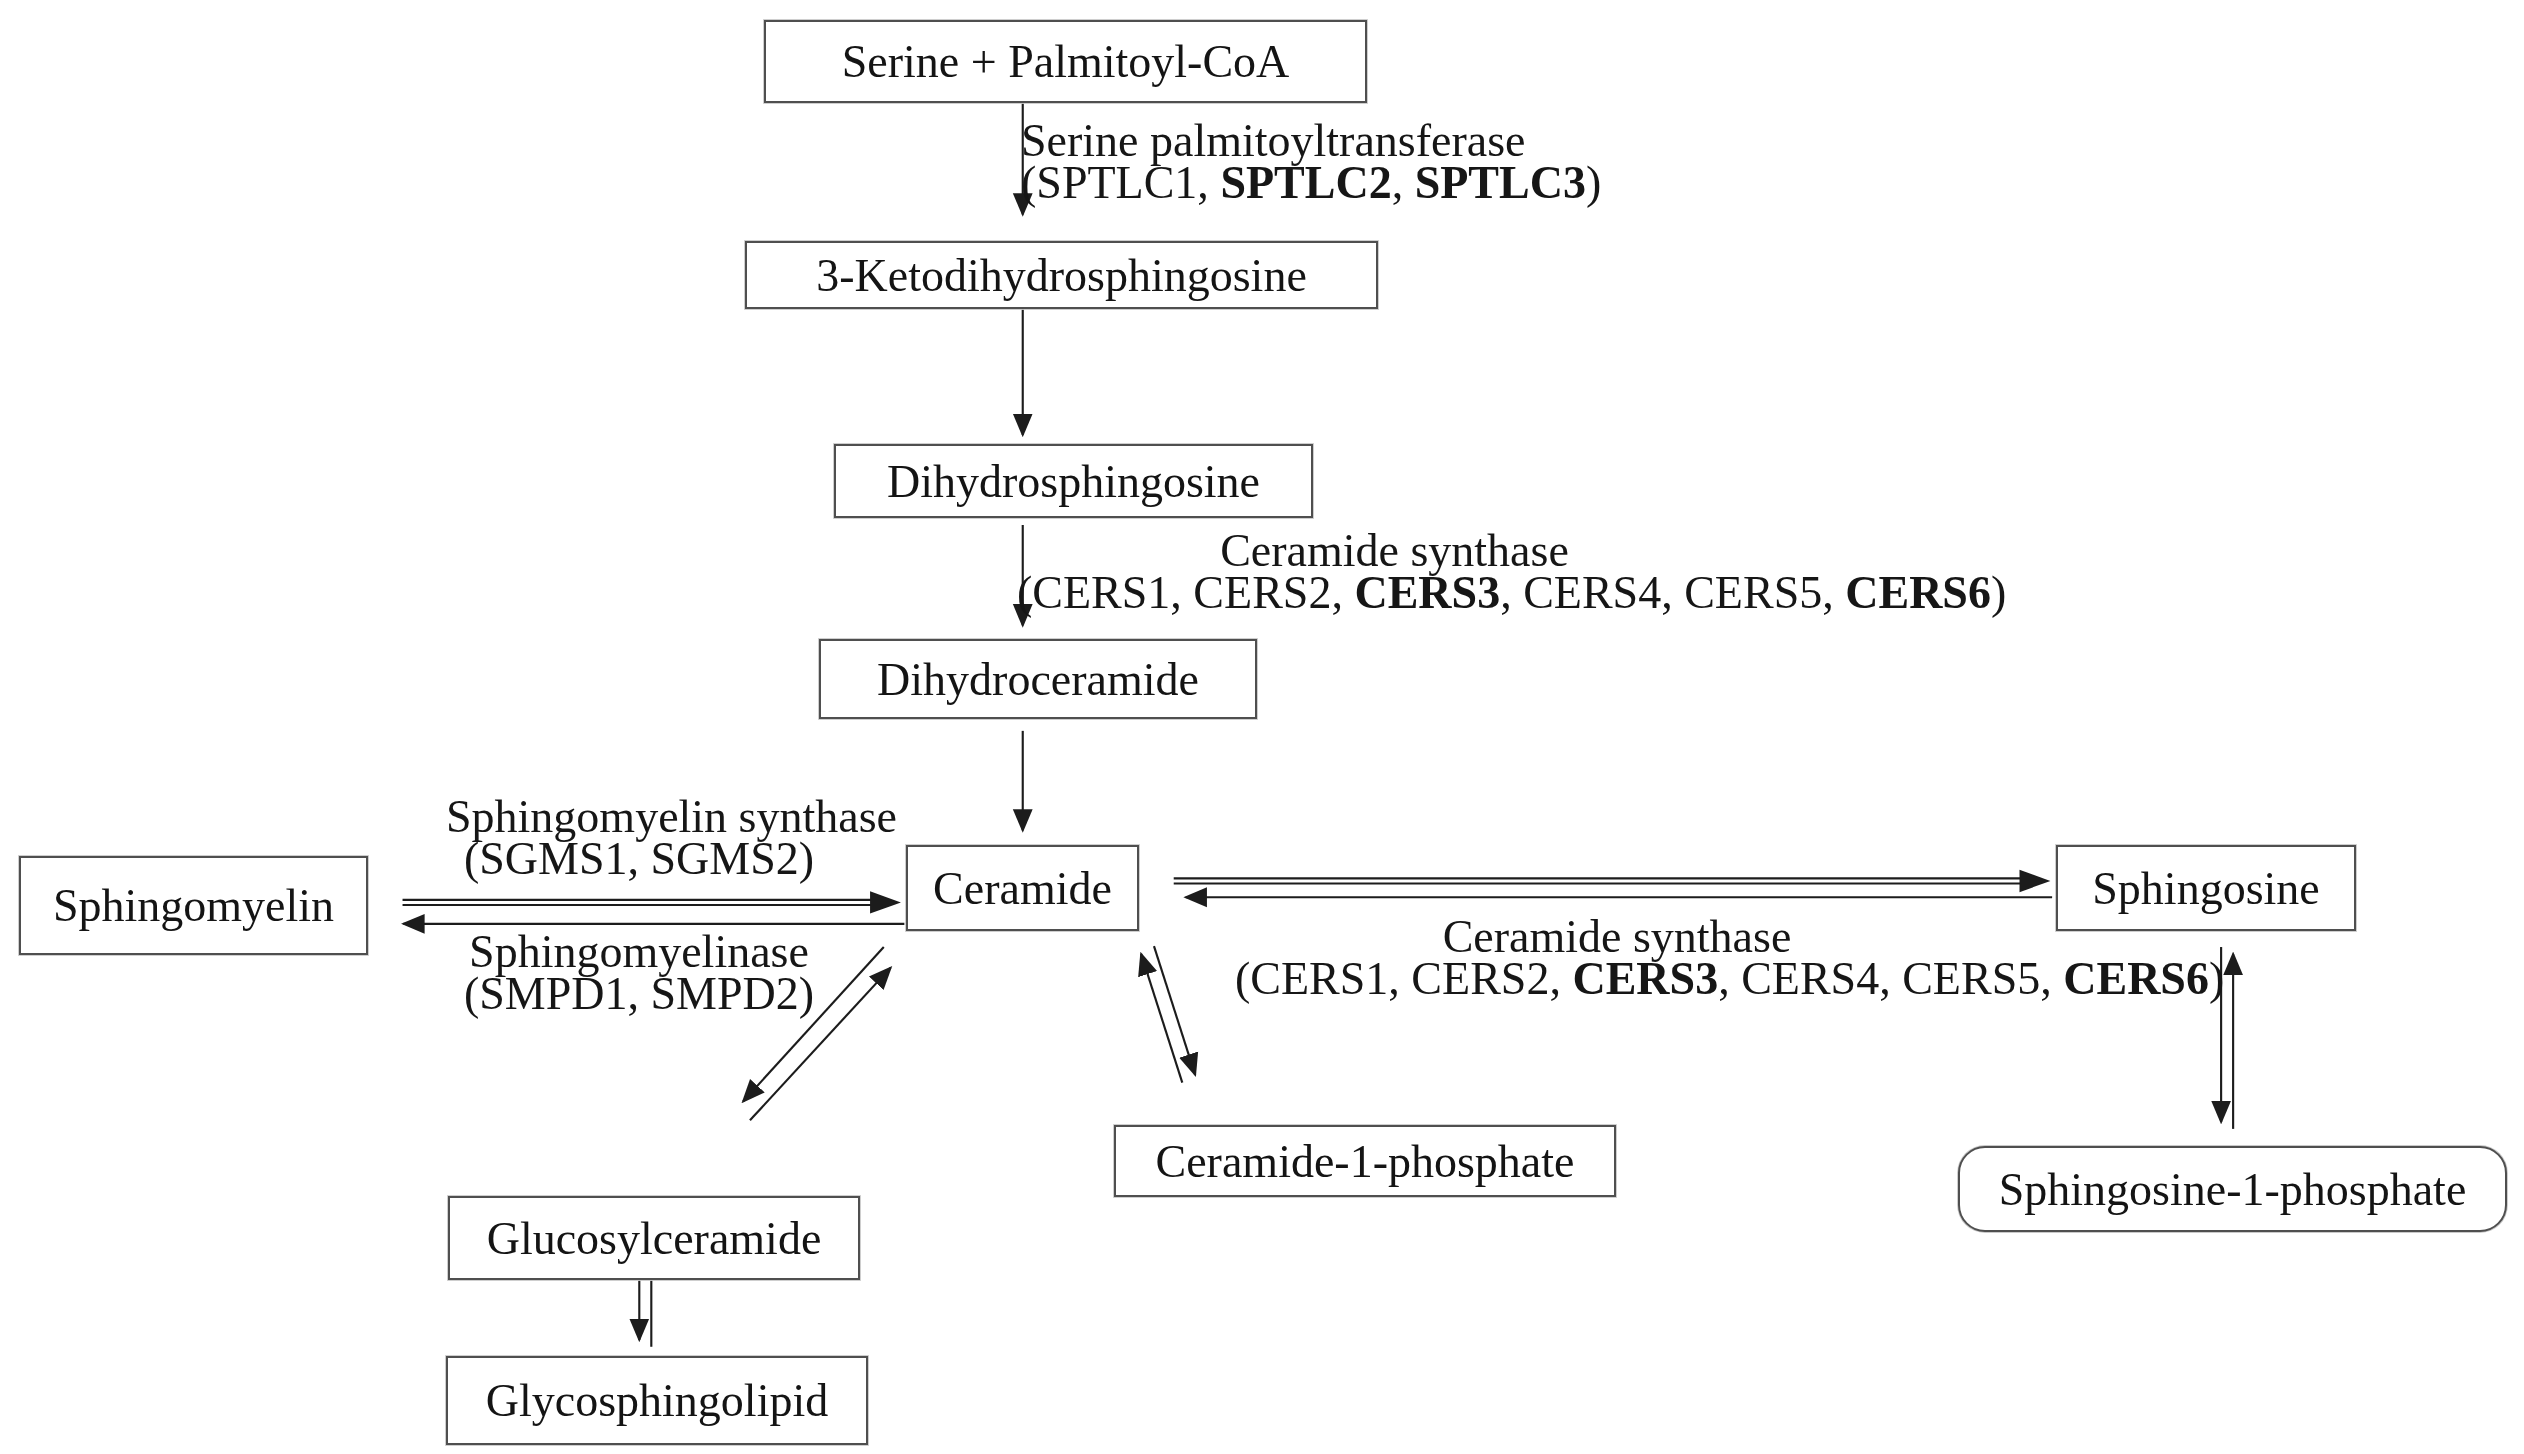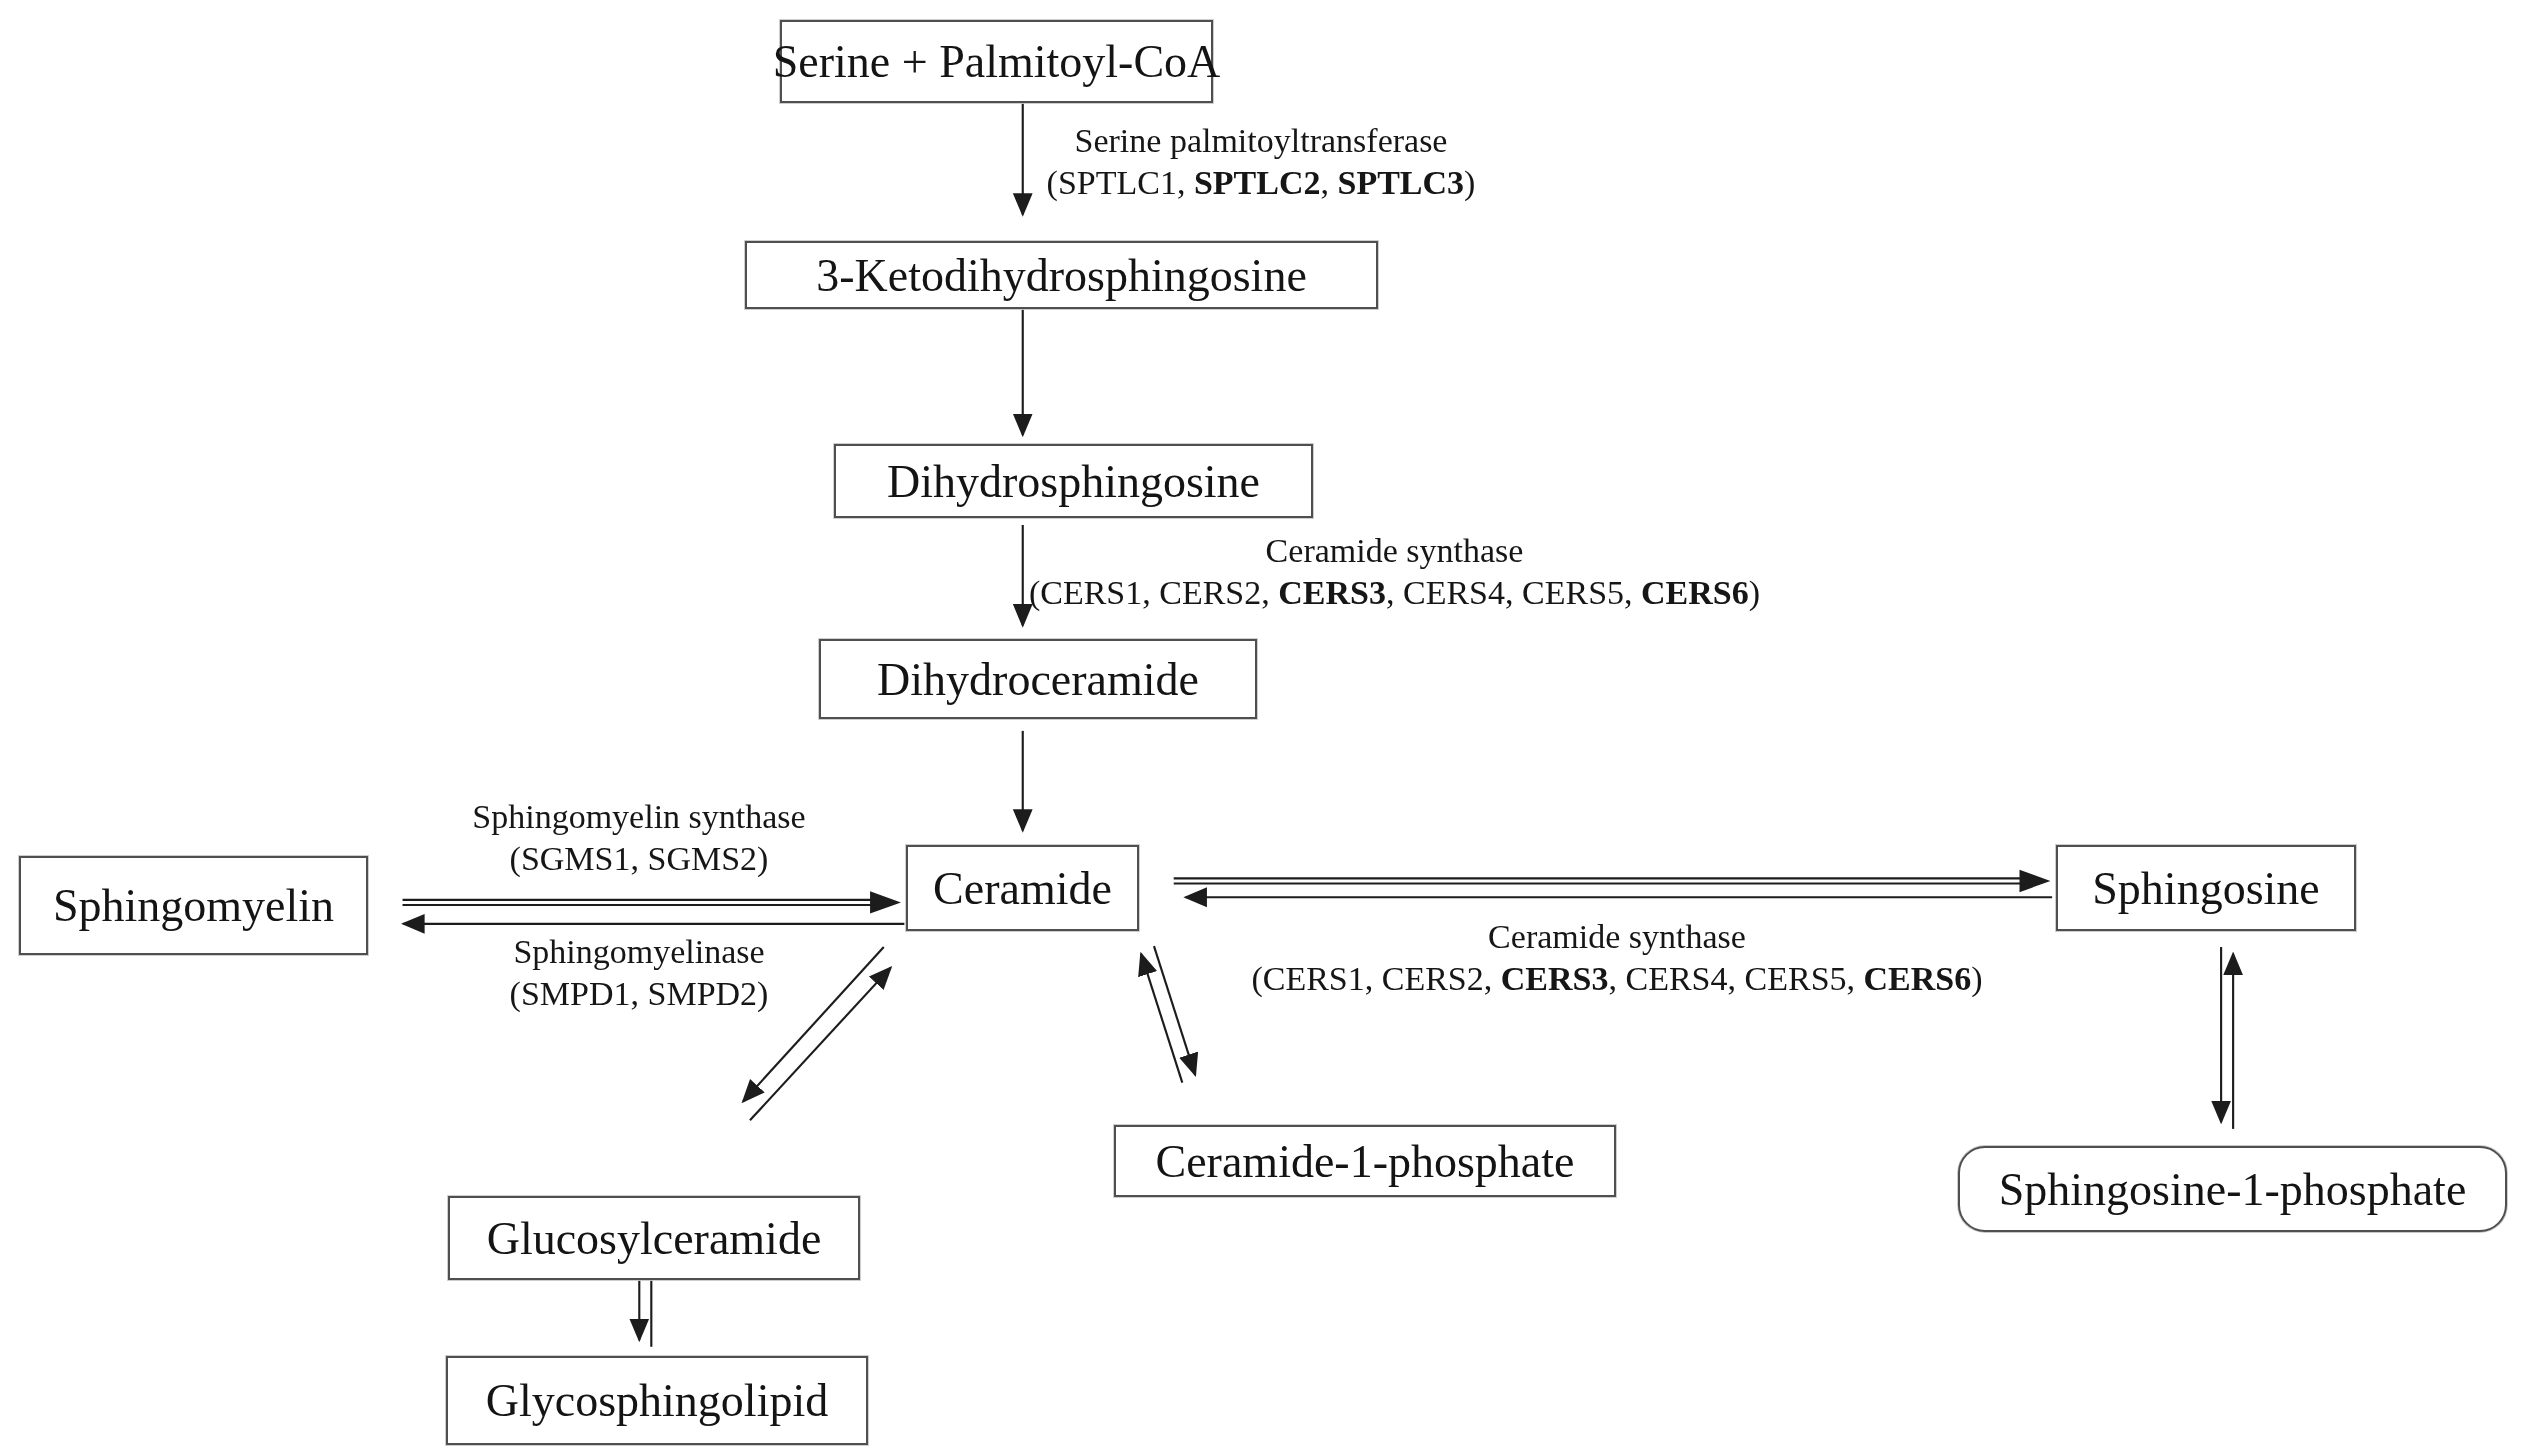--- a/index.html
+++ b/index.html
@@ -19,21 +19,21 @@
     background:#ffffff;
     display:flex;align-items:center;justify-content:center;
     font-size:46px;
     white-space:nowrap;
     color:#141414;
     box-shadow:0 0 0 0.9px #c9c9c9;
   }
   .enzyme{
     position:absolute;
     text-align:center;
-    font-size:34px;
+    font-size:46px;
     line-height:42px;
     color:#161616;
     white-space:nowrap;
   }
   .enzyme .genes span{font-weight:400;}
   svg line, svg polyline{stroke:#1c1c1c;stroke-width:2.5;}
   svg polygon, svg marker path{fill:#1c1c1c;stroke:none;}
 </style>
 </head>
 <body>
@@ -100,21 +100,21 @@
     </g>
 
     <g>
       <line x1="2589" y1="1104" x2="2589" y2="1308" marker-end="url(#ah)"></line>
     </g>
     <g>
       <line x1="2603" y1="1316" x2="2603" y2="1112" marker-end="url(#ah)"></line>
     </g>
   </svg>
 
-  <div class="mbox" style="left:780px;top:20px;width:433px;height:83px;">Serine + Palmitoyl-CoA</div>
+  <div class="mbox" style="left:764px;top:20px;width:603px;height:83px;">Serine + Palmitoyl-CoA</div>
 
   <div class="mbox" style="left:745px;top:225px;width:633px;height:68px;margin-top:16px;">3-Ketodihydrosphingosine</div>
 
   <div class="mbox" style="left:798px;top:444px;width:479px;height:74px;margin-left:36px;">Dihydrosphingosine</div>
 
   <div class="mbox" style="left:819px;top:639px;width:438px;height:80px;">Dihydroceramide</div>
 
   <div class="mbox" style="left:906px;top:845px;width:233px;height:86px;">Ceramide</div>
 
   <div class="mbox" style="left:19px;top:856px;width:349px;height:99px;">Sphingomyelin</div>

